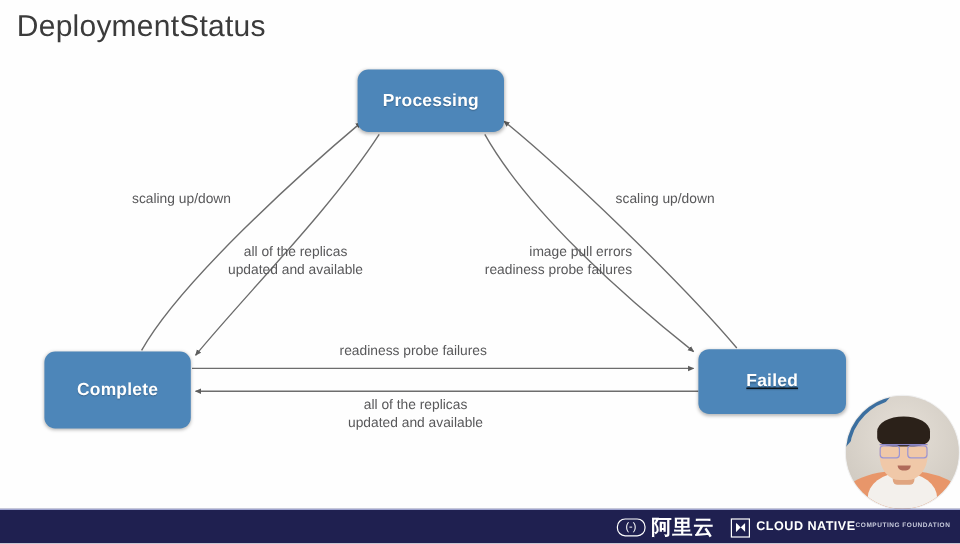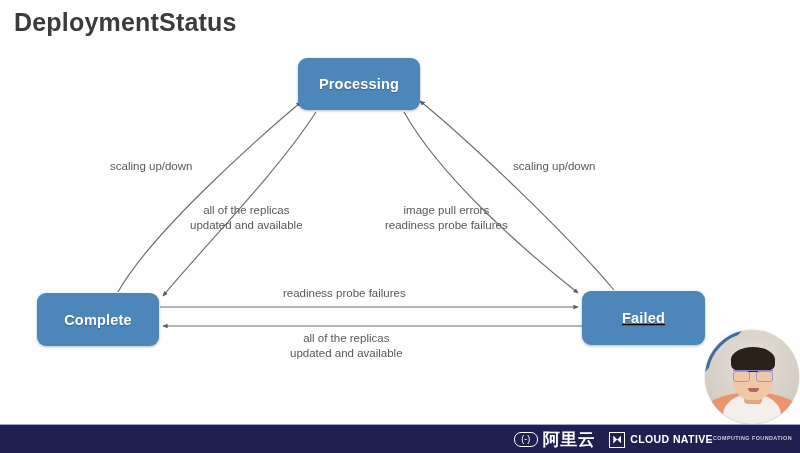--- a/index.html
+++ b/index.html
@@ -17,21 +17,21 @@
   }
 
   
   #title {
     position: absolute;
     left: 14px;
     top: 8px;
     font-size: 25px;
     color: #3b3b3b;
     letter-spacing: 0.2px;
-    font-weight: 700;
+    font-weight: 400;
     white-space: nowrap;
   }
 
   
   #diagram-svg {
     position: absolute;
     left: 0;
     top: 0;
     width: 800px;
     height: 424px;
@@ -49,36 +49,36 @@
   }
   .node-label {
     color: #ffffff;
     font-size: 14.5px;
     font-weight: bold;
     letter-spacing: 0.2px;
     text-shadow: 0 1px 1px rgba(0,0,0,0.25);
     white-space: nowrap;
   }
   #node-processing { left: 298px; top: 58px;  width: 122px; height: 52px; }
-  #node-complete   { left: 37px;  top: 293px; width: 122px; height: 53px; }
+  #node-complete   { left: 37px;  top: 293px; width: 122px; height: 64px; }
   #node-failed     { left: 582px; top: 291px; width: 123px; height: 54px; text-decoration: underline; }
 
   
   .edge-label {
     position: absolute;
     font-size: 11.5px;
     color: #58585a;
     line-height: 15px;
     white-space: nowrap;
     text-align: center;
   }
   #label-scaling-left   { left: 110px; top: 159px; }
   #label-scaling-right  { left: 513px; top: 159px; }
   #label-replicas-left  { left: 190px; top: 203px; text-align: center; }
-  #label-errors-right   { left: 385px; top: 203px; text-align: center; }
+  #label-errors-right   { left: 404px; top: 203px; text-align: right; }
   #label-readiness-mid  { left: 283px; top: 286px; }
   #label-replicas-bot   { left: 290px; top: 331px; text-align: center; }
 
   
   #footer {
     position: absolute;
     left: 0;
     top: 424px;
     width: 800px;
     height: 29px;

